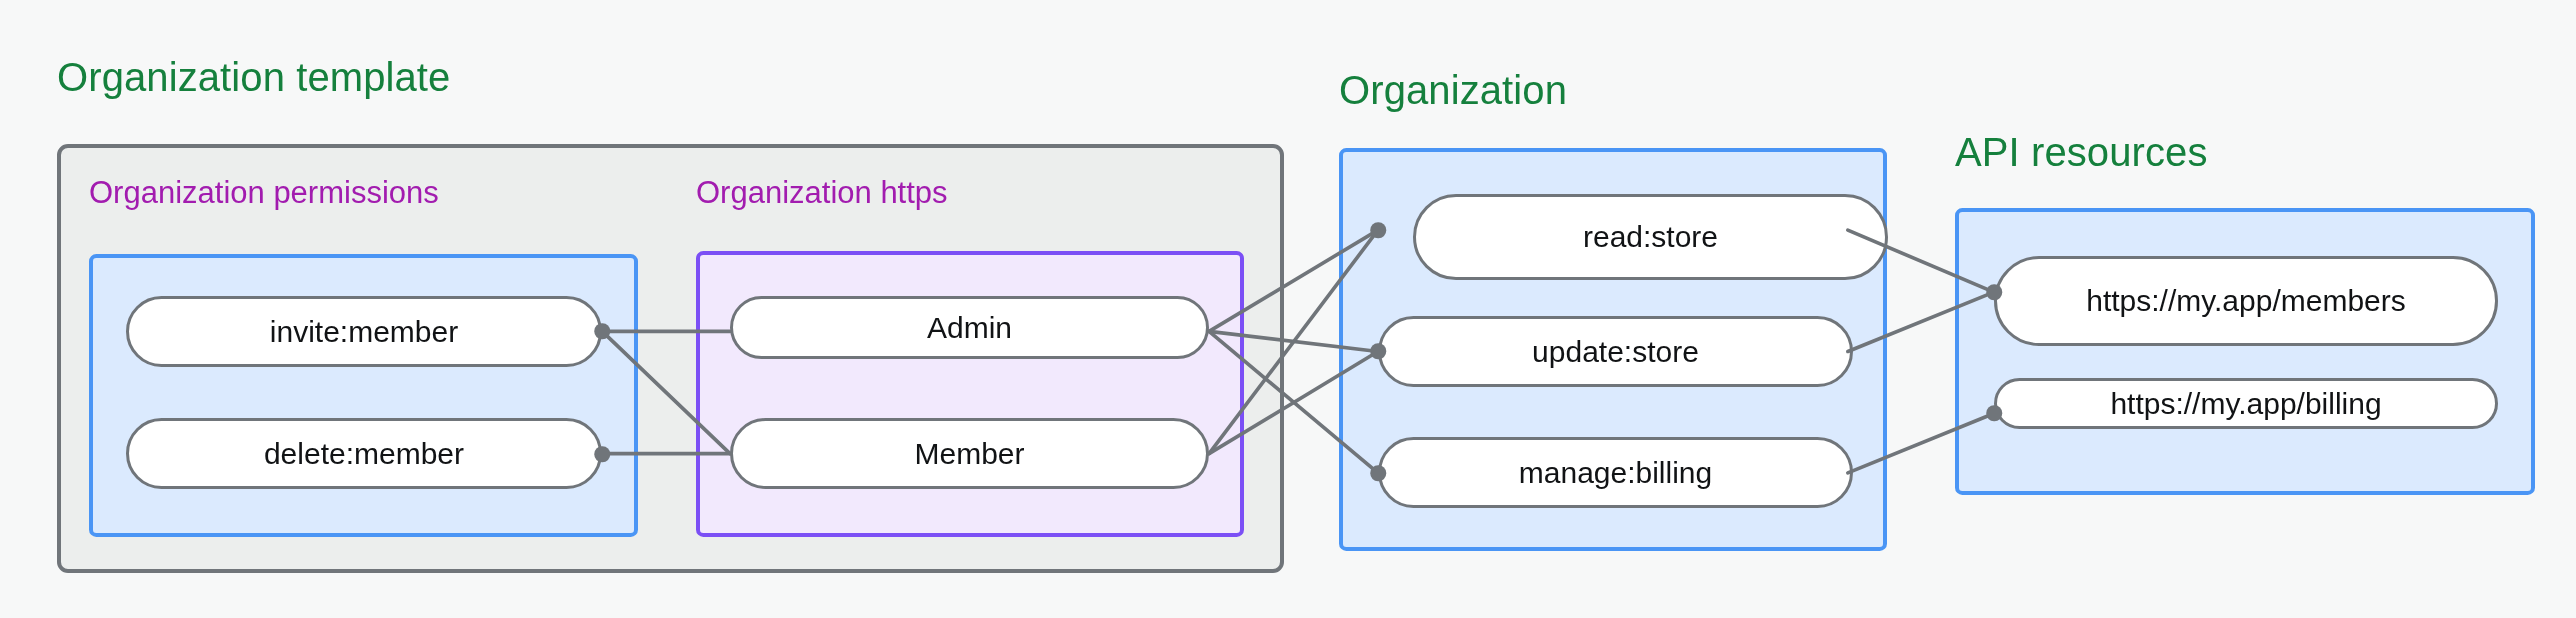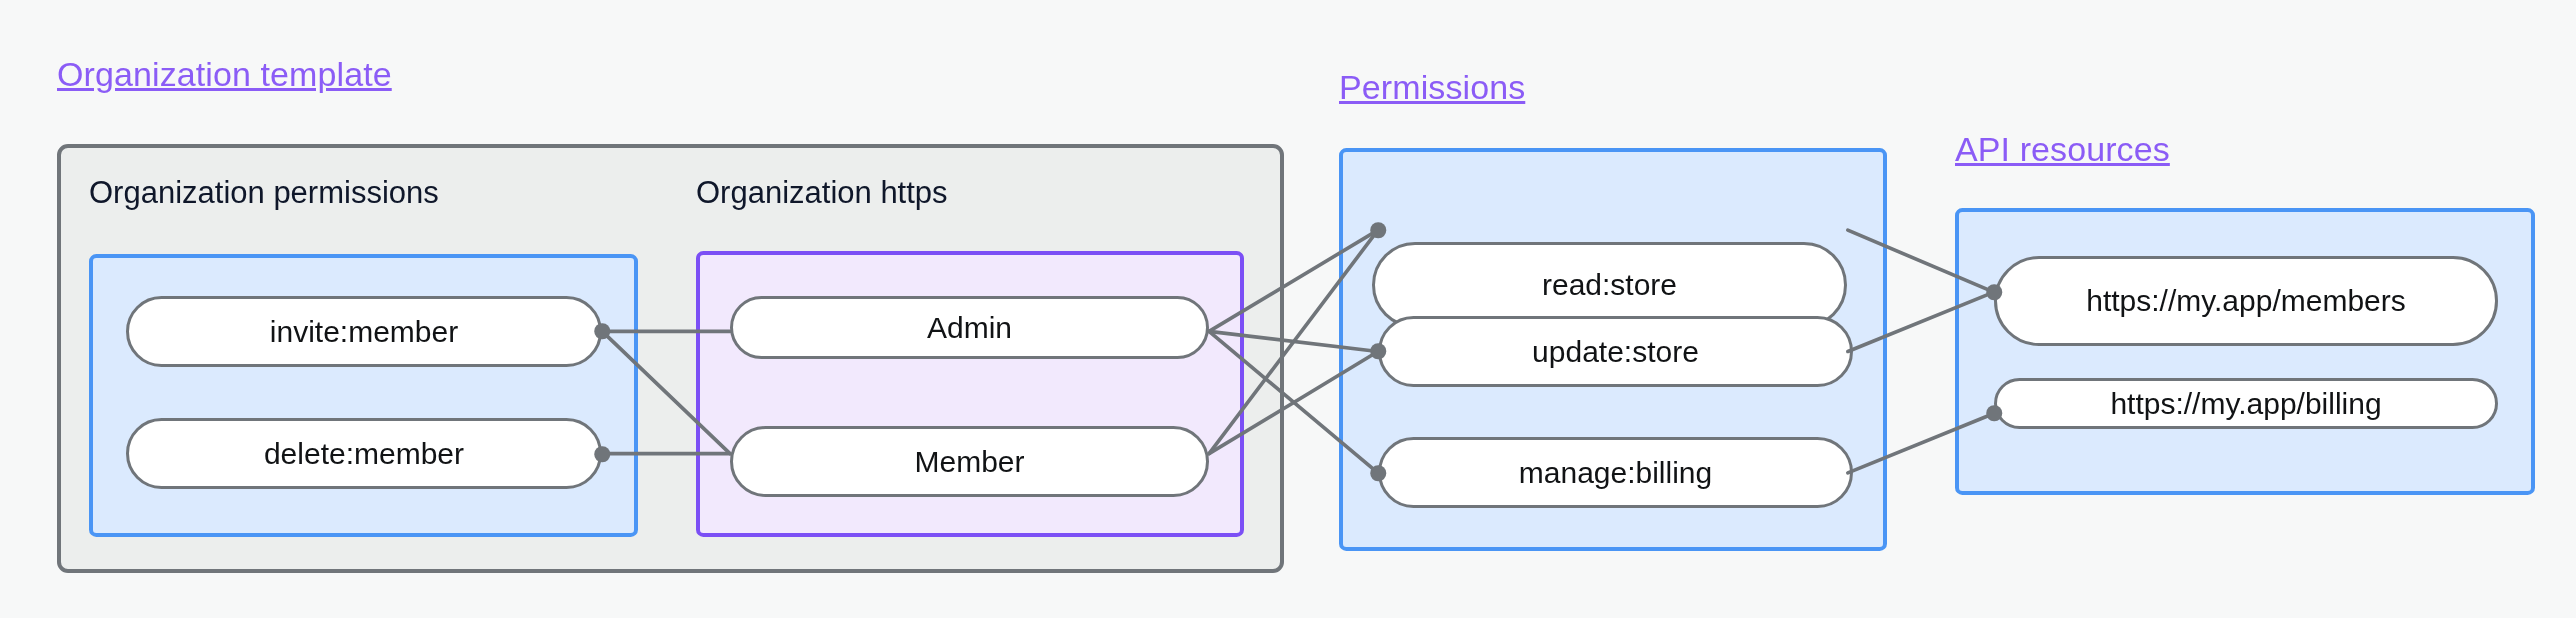--- a/index.html
+++ b/index.html
@@ -23,42 +23,41 @@
   }
   .edges {
     position: absolute;
     left: 0; top: 0;
     width: 2576px; height: 619px;
     pointer-events: none;
     z-index: 5;
   }
   .group-label {
     position: absolute;
-    font-size: 34px;
-    color: #8b5cf6;
+    font-size: 40px;
+    color: #15803d;
     letter-spacing: 0.1px;
     white-space: nowrap;
     z-index: 3;
-    text-decoration: underline;
   }
   
   .outer-box {
     position: absolute;
     left: 57px; top: 144px;
     width: 1227px; height: 429px;
     background: #eceeed;
     border: 4.6px solid #70757a;
     border-radius: 11px;
     box-sizing: border-box;
     z-index: 1;
   }
   .inner-label {
     position: absolute;
     font-size: 31px;
-    color: #0f172a;
+    color: #a21caf;
     white-space: nowrap;
     z-index: 3;
   }
   
   .subbox {
     position: absolute;
     box-sizing: border-box;
     border-radius: 7.3px;
     z-index: 2;
   }
@@ -139,27 +138,27 @@
   <div class="pill" style="left:126px; top:296px; width:476px; height:71px;text-align:right;">invite:member</div>
   <div class="port" style="left:602px; top:331px;"></div>
 
   <div class="pill" style="left:126px; top:418px; width:476px; height:71px;text-align:right;">delete:member</div>
   <div class="port" style="left:602px; top:454px;"></div>
 
   <div class="subbox purple" style="left:696px; top:251px; width:548px; height:286px;"></div>
 
   <div class="pill" style="left:730px; top:296px; width:479px; height:63px;">Admin</div>
 
-  <div class="pill" style="left:730px; top:418px; width:479px; height:71px;margin-top:8px;">Member</div>
+  <div class="pill" style="left:730px; top:418px; width:479px; height:71px;">Member</div>
 
-  <div class="group-label" style="left:1339px; top:68px;">Permissions</div>
+  <div class="group-label" style="left:1339px; top:68px;">Organization</div>
 
   <div class="subbox blue" style="left:1339px; top:148px; width:548px; height:403px;"></div>
 
-  <div class="pill" style="left:1372px; top:194px; width:475px; height:86px;margin-top:48px;">read:store</div>
+  <div class="pill" style="left:1413px; top:194px; width:475px; height:86px;">read:store</div>
   <div class="port" style="left:1378px; top:230px;"></div>
 
   <div class="pill" style="left:1378px; top:316px; width:475px; height:71px;">update:store</div>
   <div class="port" style="left:1378px; top:351px;"></div>
 
   <div class="pill" style="left:1378px; top:437px; width:475px; height:71px;">manage:billing</div>
   <div class="port" style="left:1378px; top:473px;"></div>
 
   <div class="group-label" style="left:1955px; top:130px;">API resources</div>
 

